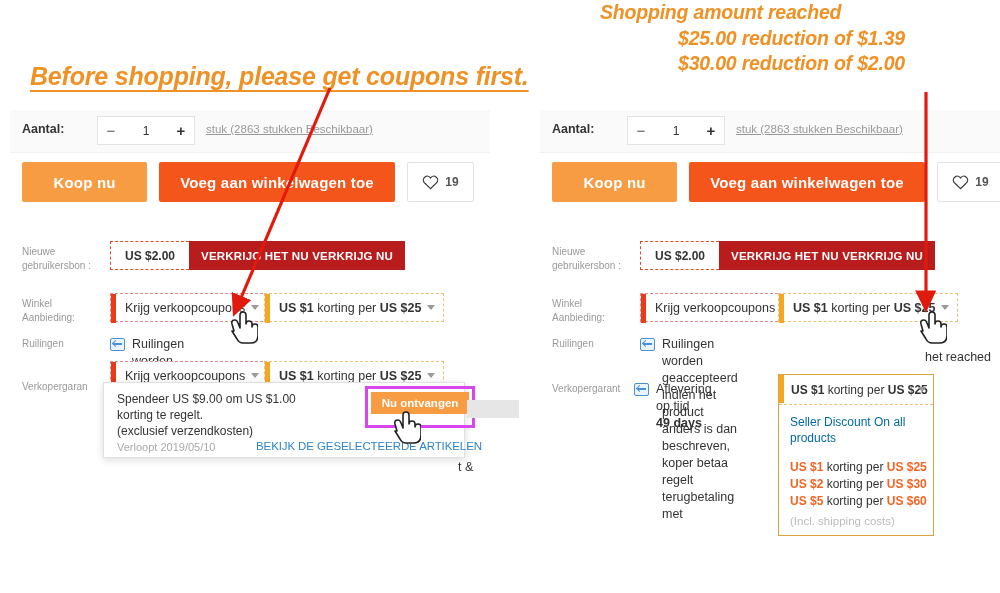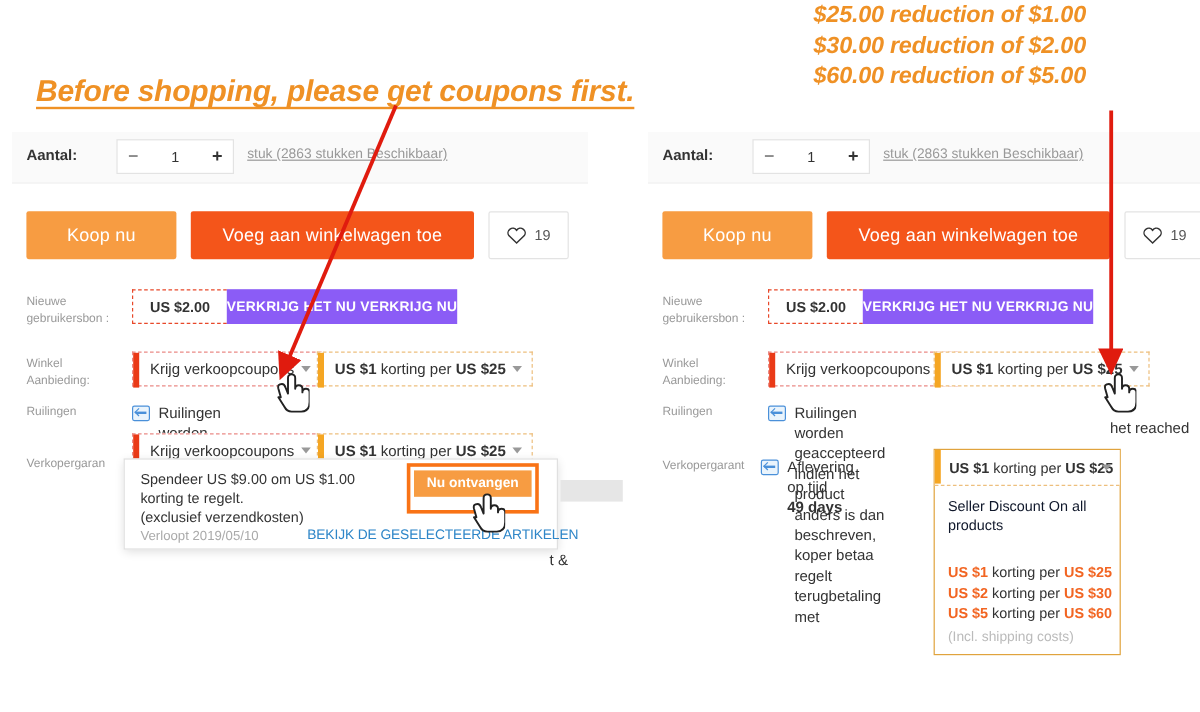--- a/index.html
+++ b/index.html
@@ -56,21 +56,21 @@
     width:26px;text-align:center;font-size:15px;color:#555;line-height:27px;
     user-select:none;
   }
   .stepper .plus{font-weight:bold;color:#333;}
   .stepper .val{flex:1;text-align:center;font-size:12px;color:#333;}
   .stock{
     position:absolute;left:196px;top:13px;
     font-size:11.5px;color:#999;white-space:nowrap;text-decoration:underline;
   }
 
-  .cta-row{position:absolute;left:0;top:66px;width:480px;height:44px;}
+  .cta-row{position:absolute;left:0;top:52px;width:480px;height:44px;font-weight:bold;}
   .btn{
     position:absolute;top:0;height:40px;border-radius:2px;
     display:flex;align-items:center;justify-content:center;
     color:#fff;font-size:15px;letter-spacing:.2px;
     box-sizing:border-box;
   }
   #buy-now-left,#buy-now-right{left:12px;width:125px;background:#f79c42;}
   #add-cart-left,#add-cart-right{left:149px;width:236px;background:#f4551a;}
   .wish{
     position:absolute;left:397px;top:0;width:67px;height:40px;
@@ -89,22 +89,22 @@
   }
 
   
   .newuser-wrap{position:absolute;left:100px;top:-4px;height:41px;display:flex;}
   .nu-amount{
     border:1px dashed #e8482a;border-right:none;background:#fff;
     color:#333;font-size:12px;font-weight:bold;
     display:flex;align-items:center;padding:0 14px;box-sizing:border-box;height:29px;
   }
   .nu-action{
-    background:#8b5cf6;color:#fff;font-size:11.5px;font-weight:bold;
-    display:flex;align-items:center;padding:0 0;height:29px;
+    background:#b91c1c;color:#fff;font-size:11.5px;font-weight:bold;
+    display:flex;align-items:center;padding:0 12px;height:29px;
     white-space:nowrap;letter-spacing:.2px;
   }
 
   
   .chip{
     height:29px;box-sizing:border-box;
     display:flex;align-items:center;
     background:#fff;position:relative;
   }
   .chip .bar{width:5px;height:29px;position:absolute;left:0;top:0;}
@@ -154,22 +154,22 @@
     font-size:12px;color:#333;line-height:16px;
   }
   #coupon-popup .pexp{
     position:absolute;left:13px;top:58px;font-size:11px;color:#aaa;
   }
   #coupon-popup .plink{
     position:absolute;left:152px;top:57px;font-size:11.5px;color:#2e86c8;
     letter-spacing:-.1px;white-space:nowrap;
   }
   #get-now-frame{
-    position:absolute;left:235px;top:3px;width:110px;height:42px;
-    border:3px solid #f97316;box-sizing:border-box;
+    position:absolute;left:261px;top:3px;width:110px;height:42px;
+    border:3px solid #d946ef;box-sizing:border-box;
   }
   #get-now-button{
     position:absolute;left:3px;top:3px;width:98px;height:22px;
     background:#f79c42;color:#fff;font-size:11.5px;font-weight:bold;
     display:flex;align-items:center;justify-content:center;
   }
   #grey-bar{position:absolute;left:467px;top:400px;width:52px;height:18px;background:#e6e6e6;}
 
   
   #seller-dropdown{
@@ -181,21 +181,21 @@
     height:29px;border-bottom:1px dashed #edbf7d;position:relative;
     display:flex;align-items:center;background:#fff;
   }
   #seller-dropdown .sd-head .bar{position:absolute;left:0;top:0;width:5px;height:28px;background:#f5a623;}
   #seller-dropdown .sd-head .txt{padding-left:12px;font-size:12px;color:#333;white-space:nowrap;}
   #seller-dropdown .sd-head .caret{
     position:absolute;right:7px;top:12px;width:0;height:0;
     border-left:4px solid transparent;border-right:4px solid transparent;border-top:5px solid #999;
   }
   #seller-dropdown .sd-body{padding:9px 11px 8px 11px;}
-  #seller-dropdown .sd-title{font-size:12px;color:#0f172a;line-height:16px;margin-bottom:23px;}
+  #seller-dropdown .sd-title{font-size:12px;color:#0369a1;line-height:16px;margin-bottom:13px;}
   #seller-dropdown .sd-tier{font-size:12px;color:#333;line-height:17px;white-space:nowrap;}
   #seller-dropdown .sd-tier .o{color:#f26522;font-weight:bold;}
   #seller-dropdown .sd-note{font-size:11.5px;color:#bbb;margin-top:5px;}
   #seller-dropdown .sd-foot{
     border-top:1px dashed #edbf7d;padding:7px 11px;
     font-size:12px;color:#333;white-space:nowrap;
   }
   #seller-dropdown .sd-foot .arr{color:#f5a623;font-size:10px;}
 
   
@@ -206,23 +206,23 @@
   .arrowsvg{position:absolute;left:0;top:0;width:1000px;height:593px;pointer-events:none;}
 </style>
 </head>
 <body>
 
 <div class="stage">
 
   <div class="annot abs" id="headline-left">Before shopping, please get coupons first.</div>
 
   <div class="annot abs" id="headline-right">
-    <div class="ind">$25.00 reduction of $1.00</div>
+    <div>Shopping amount reached</div>
+    <div class="ind">$25.00 reduction of $1.39</div>
     <div class="ind">$30.00 reduction of $2.00</div>
-    <div class="ind">$60.00 reduction of $5.00</div>
   </div>
 
   <div class="panel" id="panel-left">
 
     <div class="qty-bar">
       <span class="qty-label">Aantal:</span>
       <div class="stepper">
         <span class="minus">−</span>
         <span class="val">1</span>
         <span class="plus">+</span>

